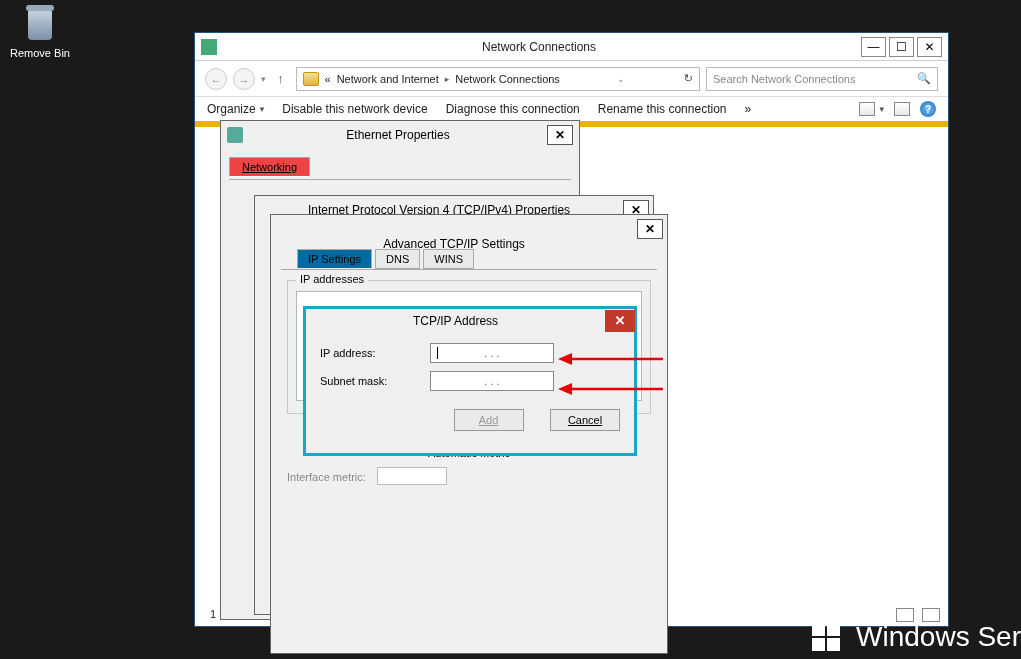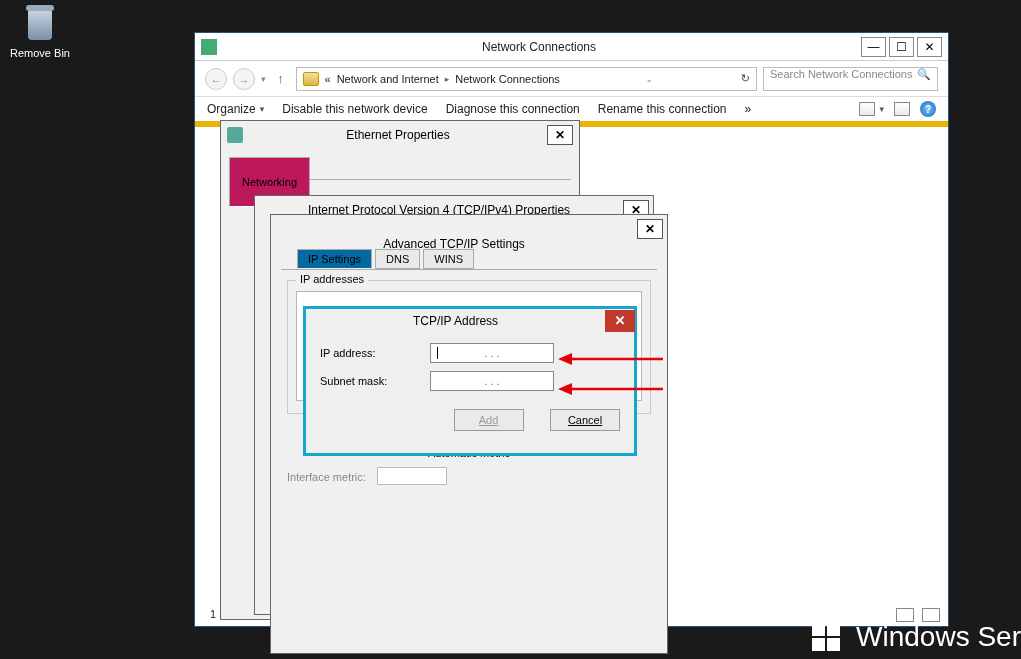--- a/index.html
+++ b/index.html
@@ -20,38 +20,38 @@
 .win-nc .titlebar { height:28px; border-bottom:1px solid #ccc; display:flex; align-items:center; padding:0 6px; }
 .win-nc .title { flex:1; text-align:center; font-size:12px; color:#222; }
 .win-nc .btns { display:flex; }
 .win-nc .addrbar { height:36px; display:flex; align-items:center; padding:0 10px; gap:6px; border-bottom:1px solid #ddd; }
 .nav-round { width:22px; height:22px; border:1px solid #ccc; border-radius:50%; background:#f4f4f4; display:inline-flex; align-items:center; justify-content:center; font-size:11px; color:#888; }
 .nav-up { width:18px; height:22px; display:inline-flex; align-items:center; justify-content:center; color:#555; font-size:13px; }
 .addr { flex:1; height:24px; border:1px solid #bbb; display:flex; align-items:center; padding:0 6px; font-size:11px; color:#222; gap:6px; }
 .addr .folder-ic { width:16px; height:14px; background:linear-gradient(#f7e09a,#e0b248); border:1px solid #c79500; border-radius:2px; }
 .addr .chev { color:#666; font-size:9px; }
 .addr .refresh { margin-left:auto; color:#444; }
-.searchbox { width:175px; height:24px; border:1px solid #bbb; display:flex; padding:0 6px; font-size:11px; color:#888; }
+.searchbox { width:232px; height:24px; border:1px solid #bbb; display:flex; align-items:center; padding:0 6px; font-size:11px; color:#888; }
 .searchbox .mag { margin-left:auto; color:#333; font-weight:bold; }
 .win-nc .toolbar { height:30px; display:flex; align-items:center; padding:0 12px; font-size:12px; color:#222; gap:18px; border-bottom:6px solid #eab308; }
 .win-nc .toolbar .right { margin-left:auto; display:flex; gap:10px; align-items:center; }
 .view-ic { width:16px; height:14px; border:1px solid #888; background:linear-gradient(#fff,#e8e8e8); }
 .help-ic { width:16px; height:16px; border-radius:50%; background:radial-gradient(circle,#79c0ff,#1a67b7); color:#fff; font-size:10px; display:flex;align-items:center;justify-content:center; font-weight:bold;}
 .win-nc .status { position:absolute; left:15px; bottom:6px; font-size:11px; color:#222; }
 .win-nc .status-ic { position:absolute; right:8px; bottom:4px; display:flex; gap:8px; }
 .status-ic span { width:18px;height:14px;border:1px solid #888;background:#fff; }
 
 
 .win-eth { position:absolute; left:220px; top:120px; width:360px; height:500px; background:#f0f0f0; border:1px solid #666; }
 .win-eth .titlebar { height:27px; display:flex; align-items:center; padding:0 6px; }
 .win-eth .ic { width:16px; height:16px; background:#5a9; border-radius:2px; margin-right:6px; }
 .win-eth .title { flex:1; text-align:center; font-size:12px; }
 .win-eth .close { width:26px; height:20px; border:1px solid #555; background:#fff; display:flex;align-items:center;justify-content:center;font-weight:bold;font-size:12px; }
 .win-eth .tabstrip { margin:8px 8px 0; height:24px; border-bottom:1px solid #aaa; }
-.win-eth .tab { display:inline-block; padding:18px 12px; font-size:11px; border:1px solid #aaa; border-bottom:1px solid #fff; background:#be185d; position:relative; top:1px; }
+.win-eth .tab { display:inline-block; padding:3px 12px; font-size:11px; border:1px solid #aaa; border-bottom:1px solid #fff; background:#ef4444; position:relative; top:1px;text-decoration:underline; }
 
 
 .win-v4 { position:absolute; left:254px; top:195px; width:400px; height:420px; background:#f0f0f0; border:1px solid #666; }
 .win-v4 .tb { height:27px; display:flex; align-items:center; }
 .win-v4 .title { flex:1; text-align:center; font-size:12px; }
 .win-v4 .close { width:26px;height:20px;border:1px solid #555;background:#fff;margin-right:4px;display:flex;align-items:center;justify-content:center;font-weight:bold;font-size:12px; }
 
 
 .win-adv { position:absolute; left:270px; top:214px; width:398px; height:440px; background:#f0f0f0; border:1px solid #666; }
 .win-adv .tb { height:27px; display:flex; align-items:center; }

